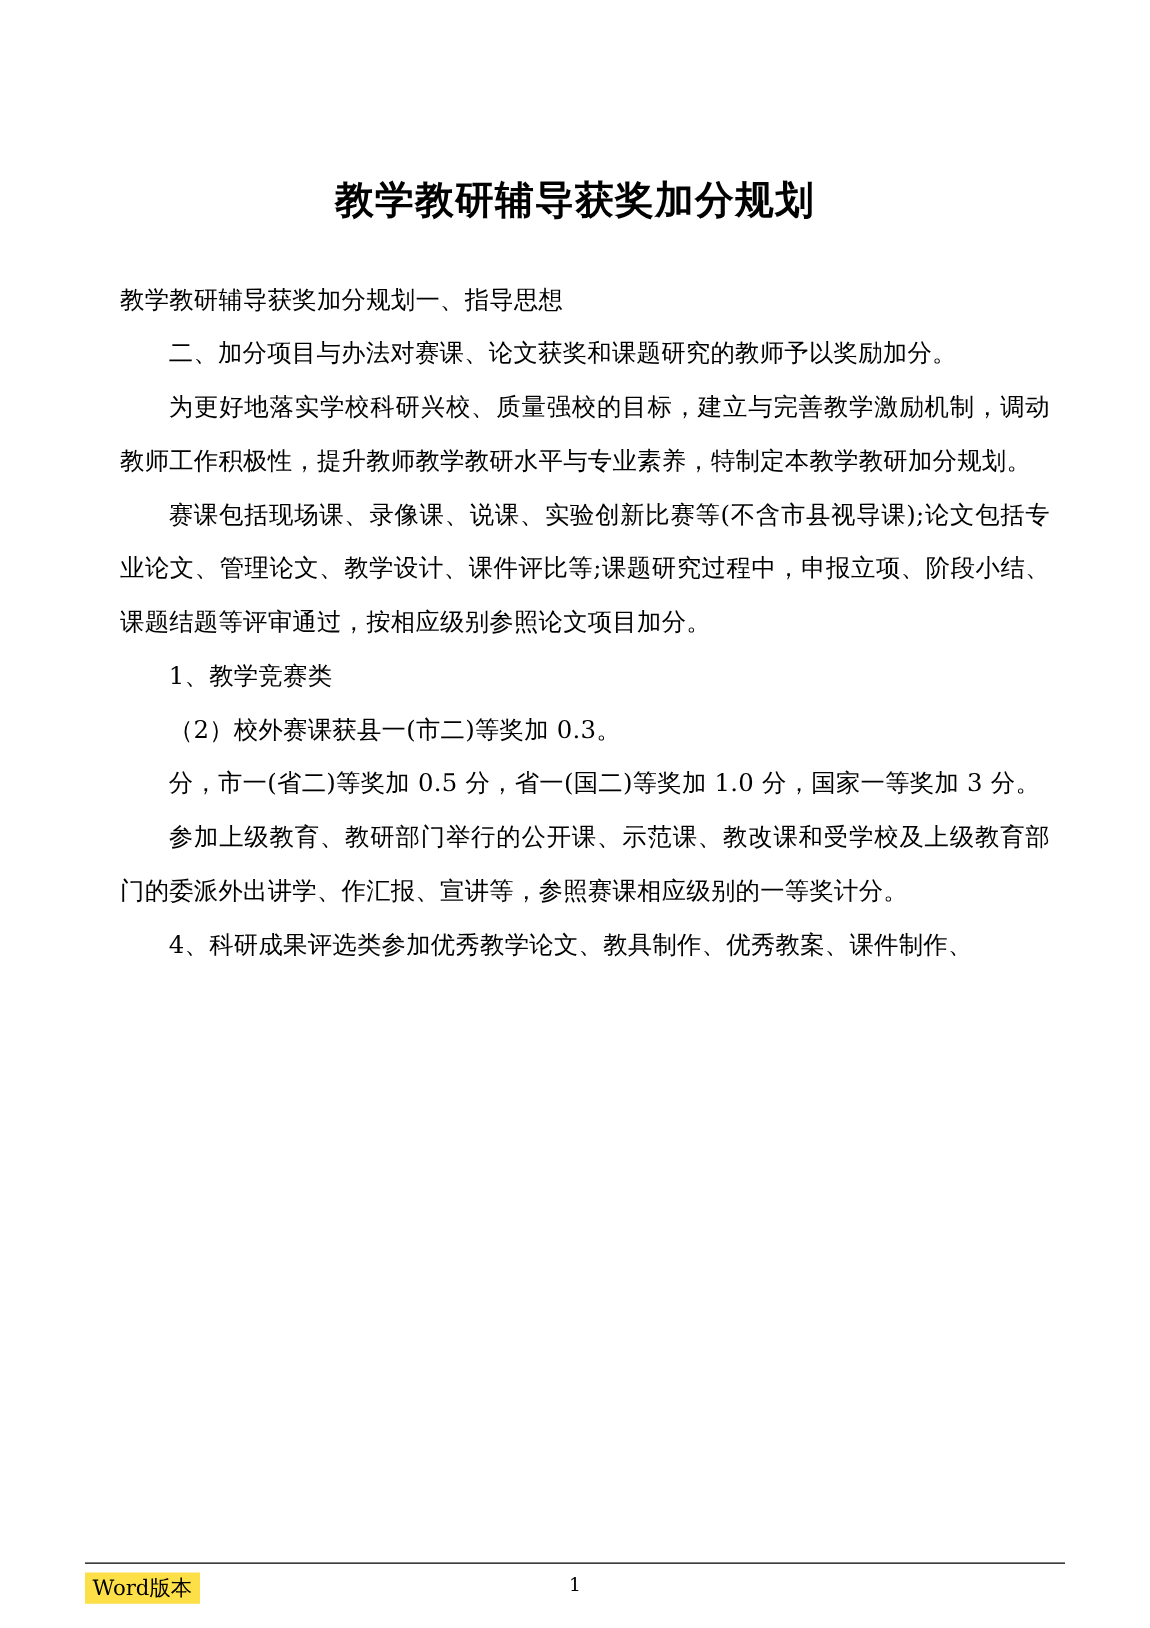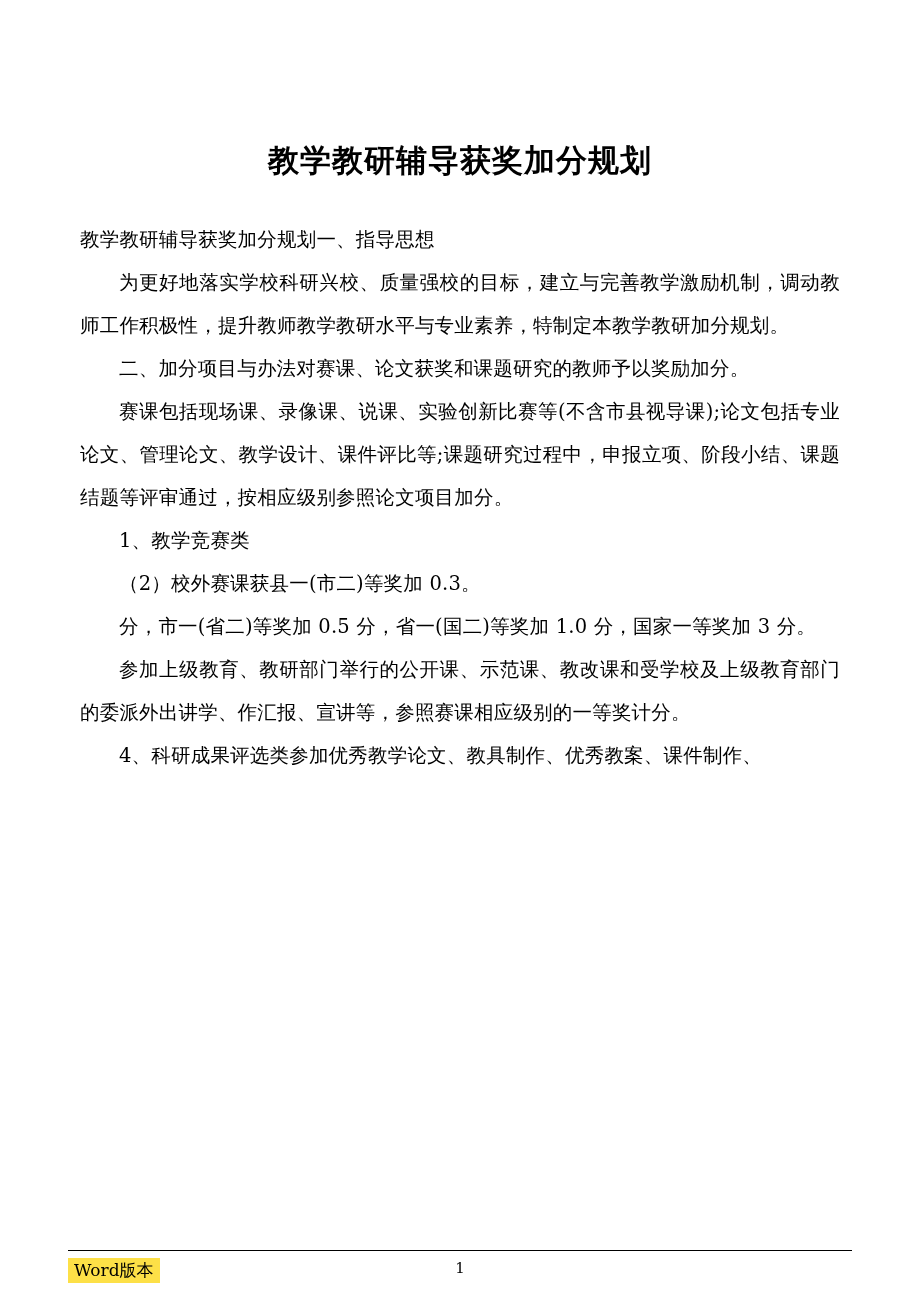--- a/index.html
+++ b/index.html
@@ -29,21 +29,21 @@
     font-size: 31px;
     font-weight: bold;
     letter-spacing: 1px;
     line-height: 1.3;
     font-family: "DejaVu Serif", "Liberation Serif", serif;
   }
   .body-text {
     margin-top: 38px;
   }
   p.para {
-    margin: 0 0 0 0;
+    margin: 0 0 0 16px;
     font-size: 19.5px;
     line-height: 43px;
     text-align: justify;
     text-justify: inter-ideograph;
     letter-spacing: 0.2px;
   }
   p.indent {
     text-indent: 2em;
   }
   .footer {
@@ -80,22 +80,22 @@
 </style>
 </head>
 <body>
 
 <div class="page">
 
   <h1 class="doc-title">教学教研辅导获奖加分规划</h1>
 
   <div class="body-text">
     <p class="para">教学教研辅导获奖加分规划一、指导思想</p>
+    <p class="para indent">二、加分项目与办法对赛课、论文获奖和课题研究的教师予以奖励加分。</p>
     <p class="para indent">为更好地落实学校科研兴校、质量强校的目标，建立与完善教学激励机制，调动教师工作积极性，提升教师教学教研水平与专业素养，特制定本教学教研加分规划。</p>
-    <p class="para indent">二、加分项目与办法对赛课、论文获奖和课题研究的教师予以奖励加分。</p>
     <p class="para indent">赛课包括现场课、录像课、说课、实验创新比赛等(不含市县视导课);论文包括专业论文、管理论文、教学设计、课件评比等;课题研究过程中，申报立项、阶段小结、课题结题等评审通过，按相应级别参照论文项目加分。</p>
     <p class="para indent">1、教学竞赛类</p>
     <p class="para indent">（2）校外赛课获县一(市二)等奖加 0.3。</p>
     <p class="para indent">分，市一(省二)等奖加 0.5 分，省一(国二)等奖加 1.0 分，国家一等奖加 3 分。</p>
     <p class="para indent">参加上级教育、教研部门举行的公开课、示范课、教改课和受学校及上级教育部门的委派外出讲学、作汇报、宣讲等，参照赛课相应级别的一等奖计分。</p>
     <p class="para indent">4、科研成果评选类参加优秀教学论文、教具制作、优秀教案、课件制作、</p>
   </div>
 
   <div class="footer">
     <div class="footer-rule"></div>

